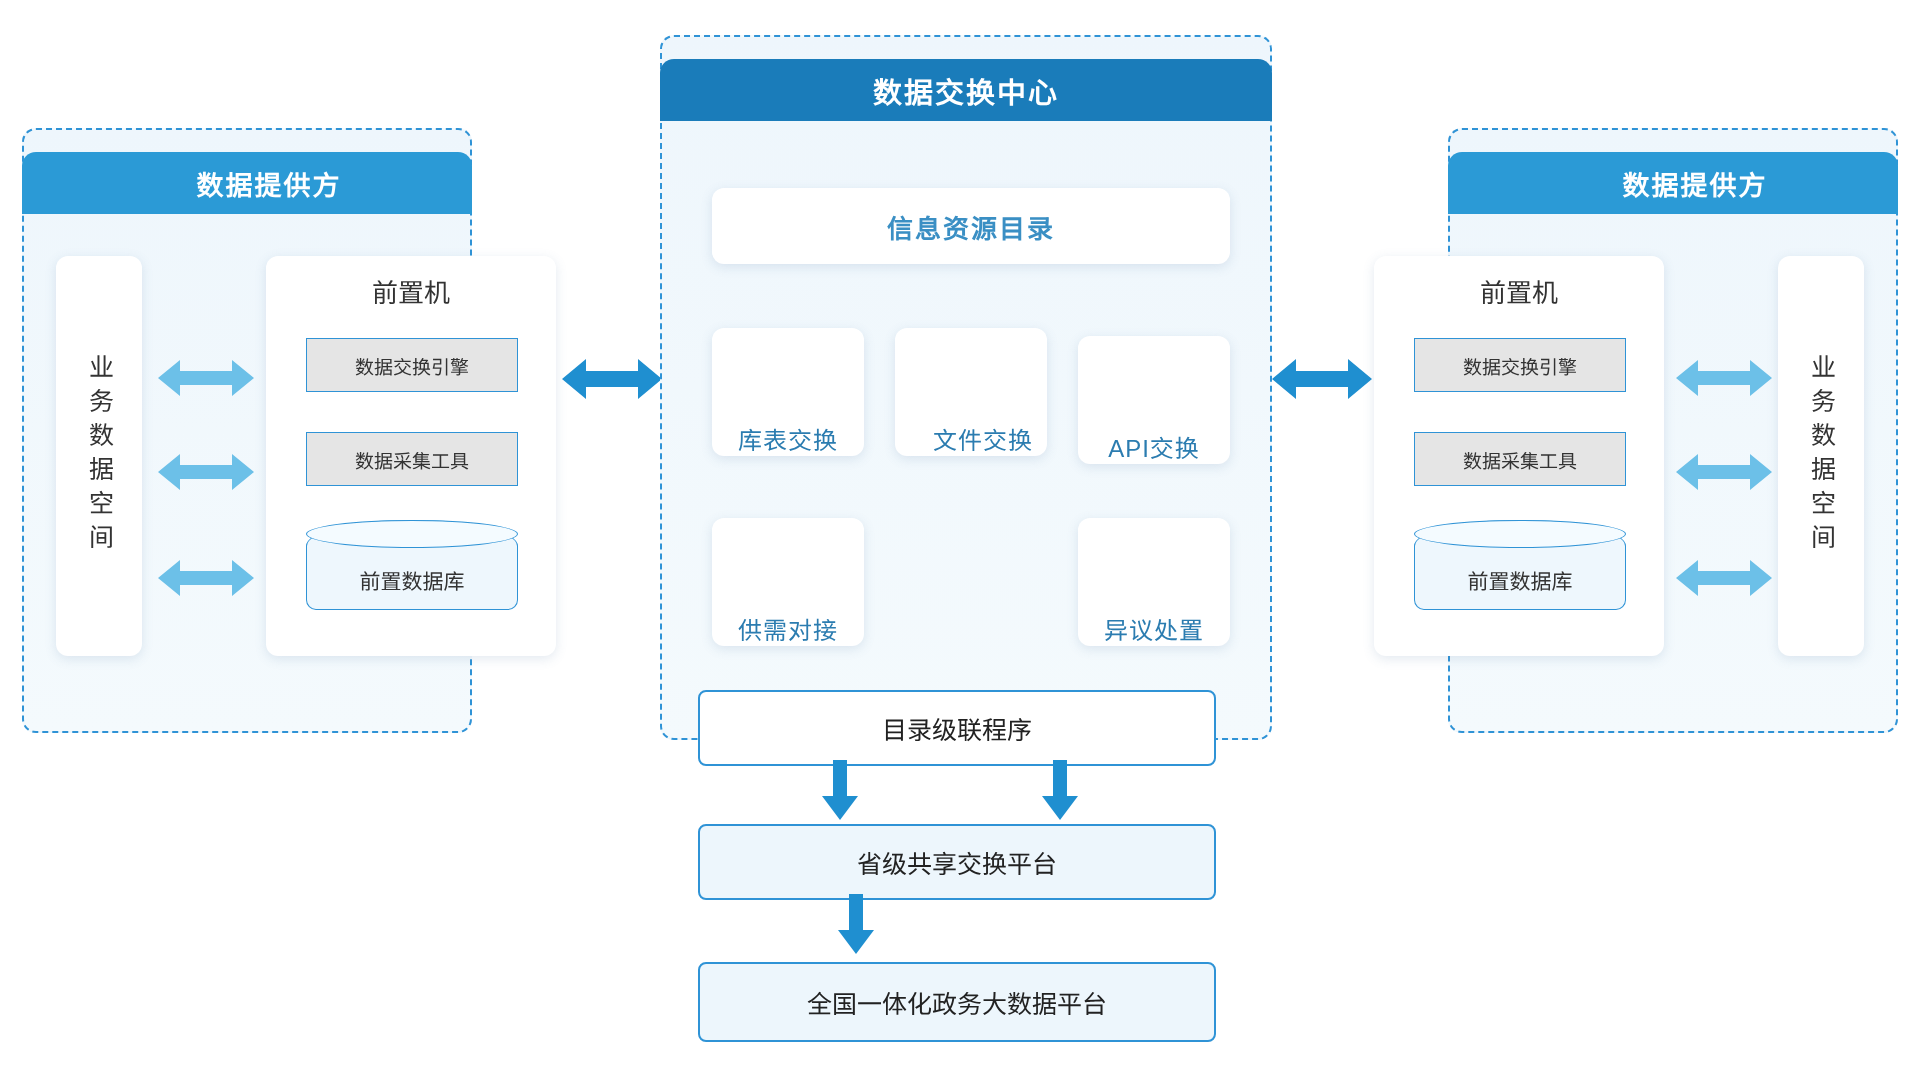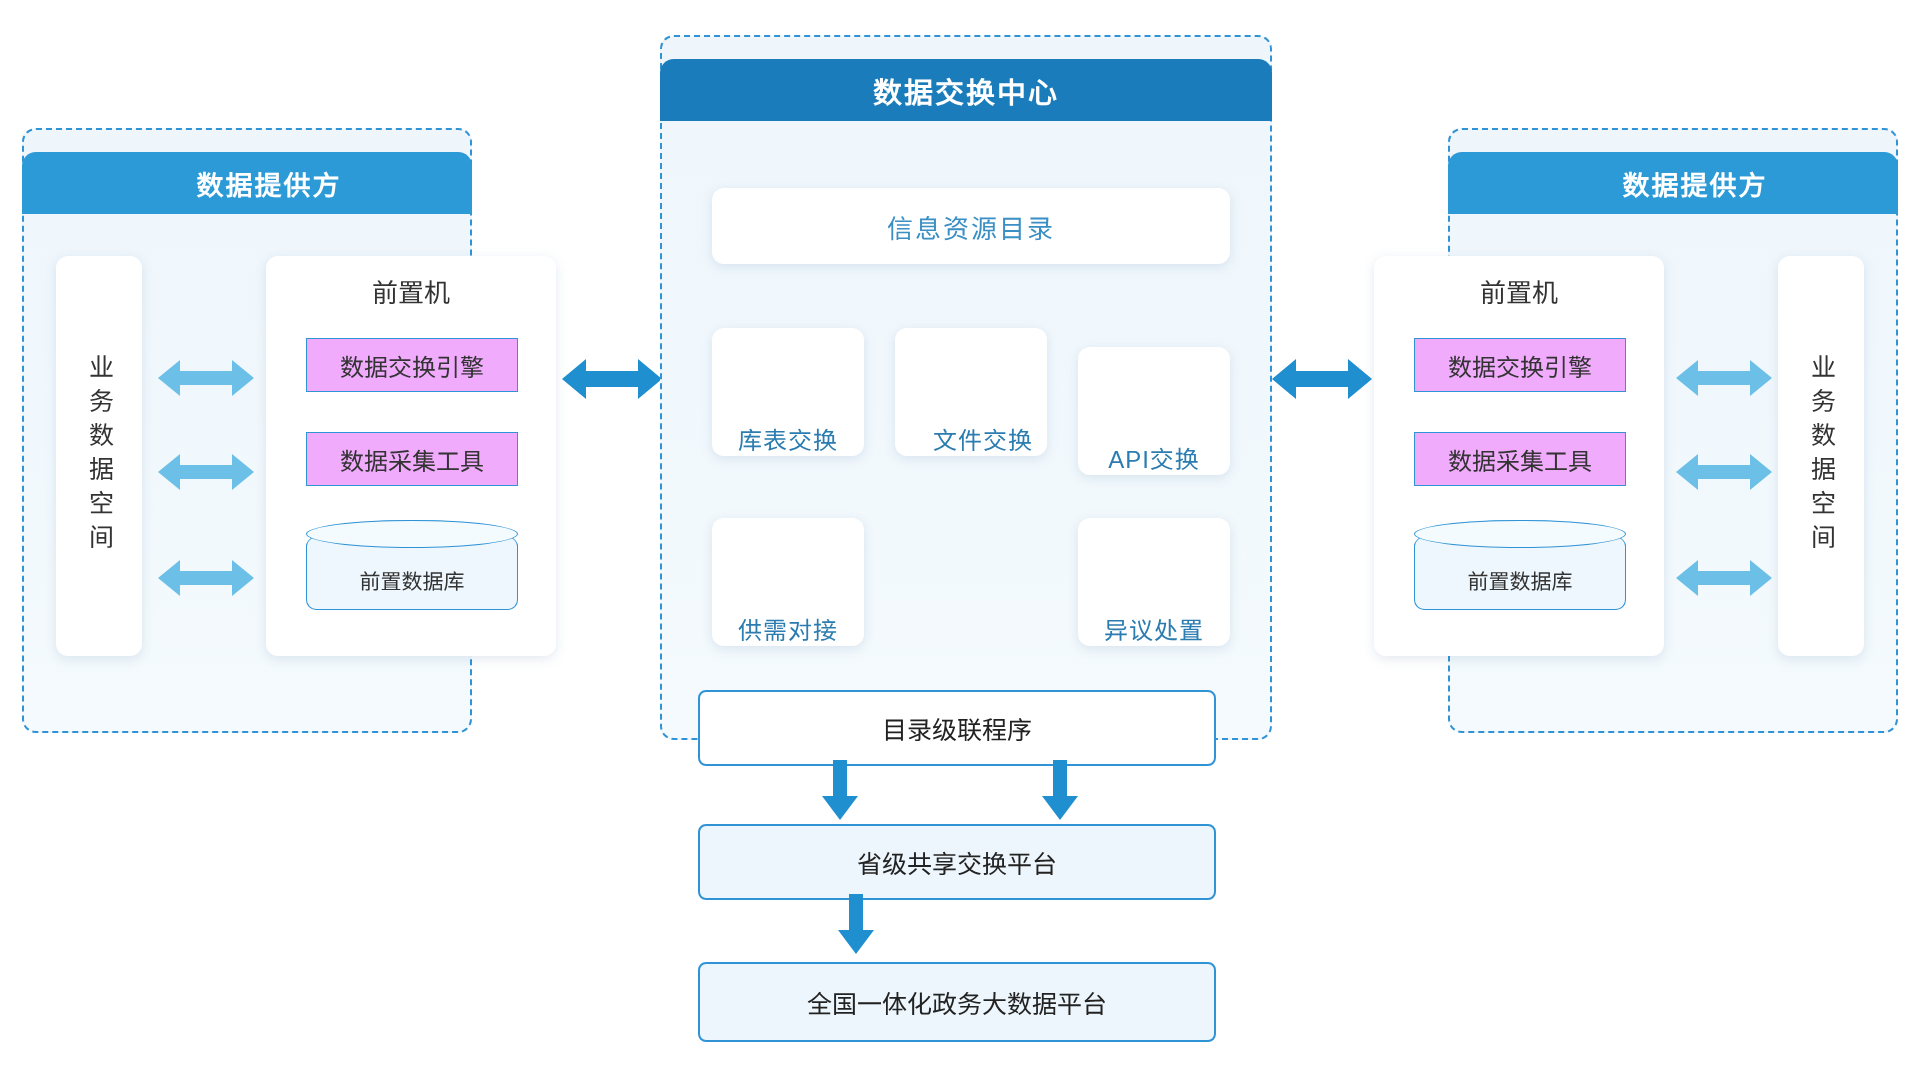--- a/index.html
+++ b/index.html
@@ -61,23 +61,23 @@
   }
 
   
   .fem-title{
     position:absolute;left:0;right:0;top:16px;
     text-align:center;font-size:26px;color:#333333;
   }
   .fem-item{
     position:absolute;
     border:1.6px solid #2f93d6;
-    background:#f0abfc;
-    display:flex;align-items:center;justify-content:center;
-    font-size:24px;color:#333333;
+    background:#e5e5e5;
+    display:flex;align-items:center;justify-content:center;
+    font-size:19px;color:#333333;
     box-sizing:border-box;
   }
   
   .db{
     position:absolute;
     border:1.8px solid #2f93d6;
     background:#eef7fd;
     border-radius:48% 48% 10px 10px / 26px 26px 10px 10px;
     box-sizing:border-box;
   }
@@ -87,21 +87,21 @@
     background:#f4fbff;box-sizing:border-box;
   }
   .db-label{
     position:absolute;left:0;right:0;bottom:14px;
     text-align:center;font-size:21px;color:#333333;
   }
 
   
   .catalog{
     display:flex;align-items:center;justify-content:center;
-    font-size:26px;color:#3a8fc4;letter-spacing:2px;
+    font-size:26px;color:#3a8fc4;letter-spacing:2px;font-weight:bold;
   }
   .tile{
     display:flex;flex-direction:row;align-items:flex-end;justify-content:center;
     font-size:24px;color:#2b7cb0;line-height:1.25;letter-spacing:1px;
   }
 
   
   .fbox{
     position:absolute;
     border:2px solid #2f93d6;
@@ -158,21 +158,21 @@
   <div class="wcard catalog" style="left:712px;top:188px;width:518px;height:76px;">信息资源目录</div>
 
   <div class="wcard tile" style="left:712px;top:328px;width:152px;height:128px;">
     <span>库表</span>
     <span>交换</span>
   </div>
   <div class="wcard tile" style="left:895px;top:328px;width:152px;height:128px;padding-left:24px;">
     <span>文件</span>
     <span>交换</span>
   </div>
-  <div class="wcard tile" style="left:1078px;top:347px;width:152px;height:128px;">
+  <div class="wcard tile" style="left:1078px;top:336px;width:152px;height:128px;">
     <span>API</span>
     <span>交换</span>
   </div>
 
   <div class="wcard tile" style="left:712px;top:518px;width:152px;height:128px;">
     <span>供需</span>
     <span>对接</span>
   </div>
   <div class="wcard tile" style="left:1078px;top:518px;width:152px;height:128px;">
     <span>异议</span>

